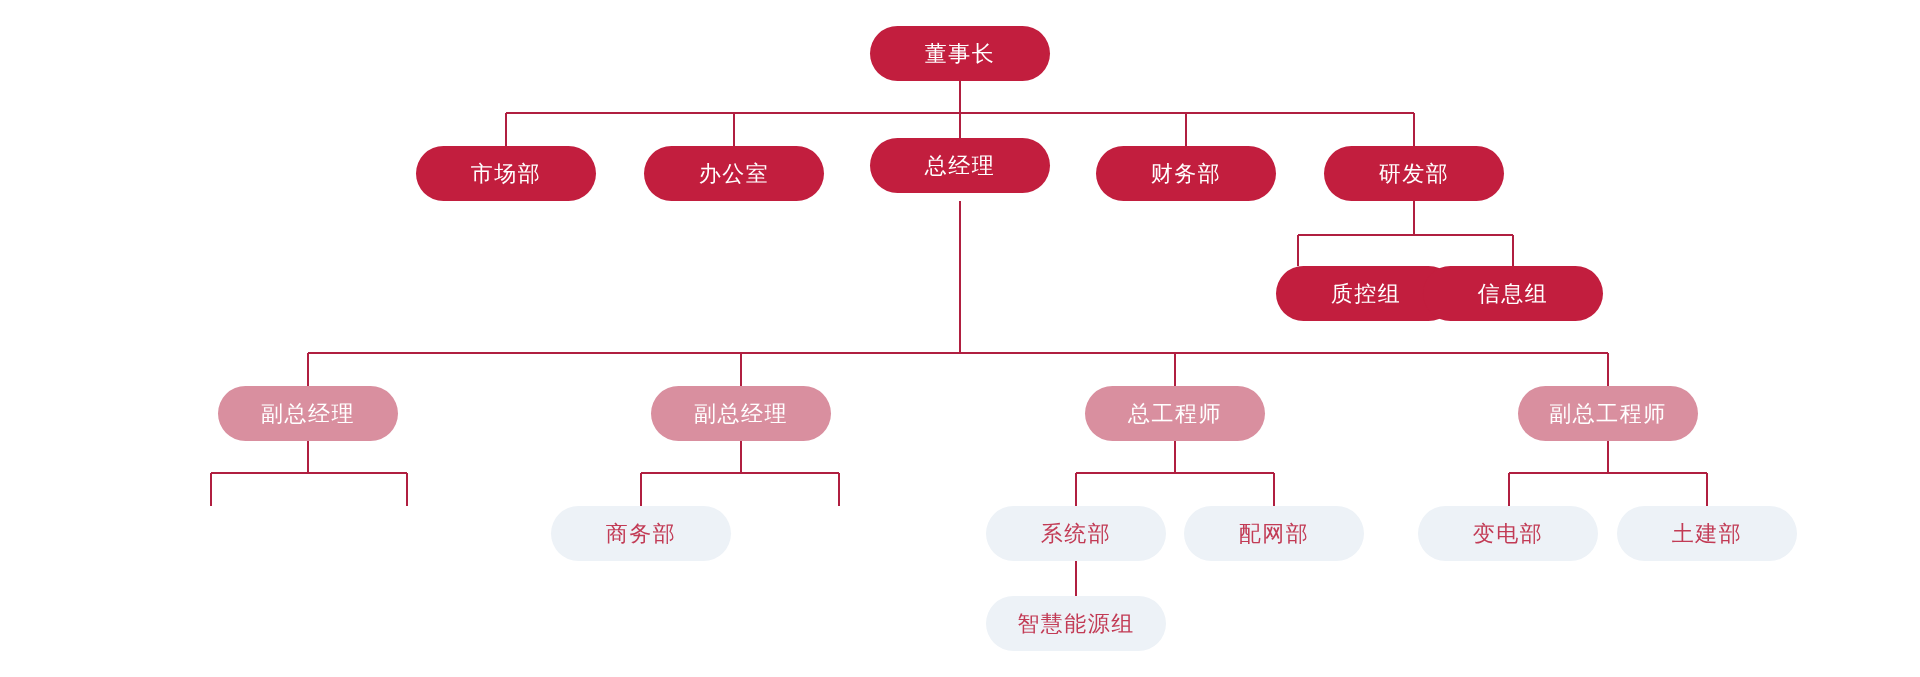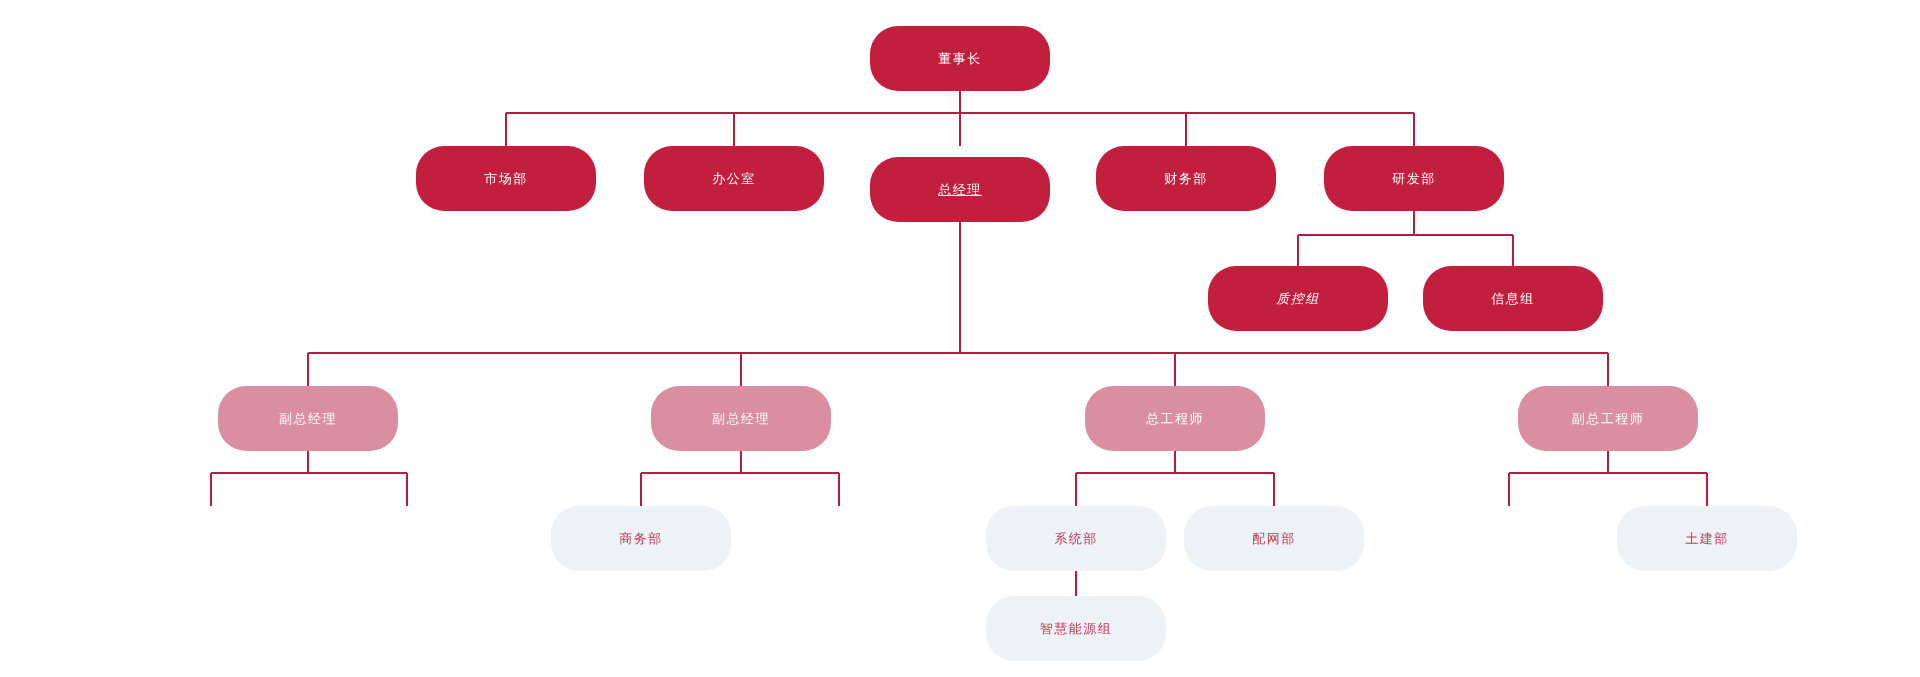--- a/index.html
+++ b/index.html
@@ -25,26 +25,26 @@
     overflow: hidden;
   }
   .connector-layer {
     position: absolute;
     inset: 0;
     color: var(--connector);
   }
   .node {
     position: absolute;
     width: 180px;
-    height: 65px;
+    height: 55px;
     border-radius: 28px;
     display: flex;
     align-items: center;
     justify-content: center;
-    font-size: 13px;
+    font-size: 22px;
     letter-spacing: 1.5px;
     white-space: nowrap;
     line-height: 1;
   }
   .tier-primary   { background: var(--node-primary);     color: var(--node-text-light); }
   .tier-secondary { background: var(--node-secondary);   color: var(--node-text-light); text-align: right; }
   .tier-tertiary  { background: var(--node-tertiary-bg); color: var(--node-tertiary-text); }
 </style>
 </head>
 <body>
@@ -59,32 +59,33 @@
     <path d="M741 441 V473 M641 473 H839 M641 473 V506 M839 473 V506"></path>
     <path d="M1175 441 V473 M1076 473 H1274 M1076 473 V506 M1274 473 V506"></path>
     <path d="M1608 441 V473 M1509 473 H1707 M1509 473 V506 M1707 473 V506"></path>
     <path d="M1076 561 V596"></path>
   </svg>
 
   <div class="node tier-primary" style="left:870px;  top:26px;">董事长</div>
 
   <div class="node tier-primary" style="left:416px;  top:146px;">市场部</div>
   <div class="node tier-primary" style="left:644px;  top:146px;">办公室</div>
-  <div class="node tier-primary" style="left:870px;  top:157px;text-decoration:underline;">总经理</div>
+  <div class="node tier-primary" style="left:870px;  top:138px;">总经理</div>
   <div class="node tier-primary" style="left:1096px; top:146px;">财务部</div>
   <div class="node tier-primary" style="left:1324px; top:146px;">研发部</div>
 
-  <div class="node tier-primary" style="left:1208px; top:266px;font-style:italic;">质控组</div>
+  <div class="node tier-primary" style="left:1276px; top:266px;">质控组</div>
   <div class="node tier-primary" style="left:1423px; top:266px;">信息组</div>
 
   <div class="node tier-secondary" style="left:218px;  top:386px;">副总经理</div>
   <div class="node tier-secondary" style="left:651px;  top:386px;">副总经理</div>
   <div class="node tier-secondary" style="left:1085px; top:386px;">总工程师</div>
   <div class="node tier-secondary" style="left:1518px; top:386px;">副总工程师</div>
 
   <div class="node tier-tertiary" style="left:551px;  top:506px;">商务部</div>
   <div class="node tier-tertiary" style="left:986px;  top:506px;">系统部</div>
   <div class="node tier-tertiary" style="left:1184px; top:506px;">配网部</div>
+  <div class="node tier-tertiary" style="left:1418px; top:506px;">变电部</div>
   <div class="node tier-tertiary" style="left:1617px; top:506px;">土建部</div>
 
   <div class="node tier-tertiary" style="left:986px;  top:596px;">智慧能源组</div>
 
 </div>
 
 </body></html>

